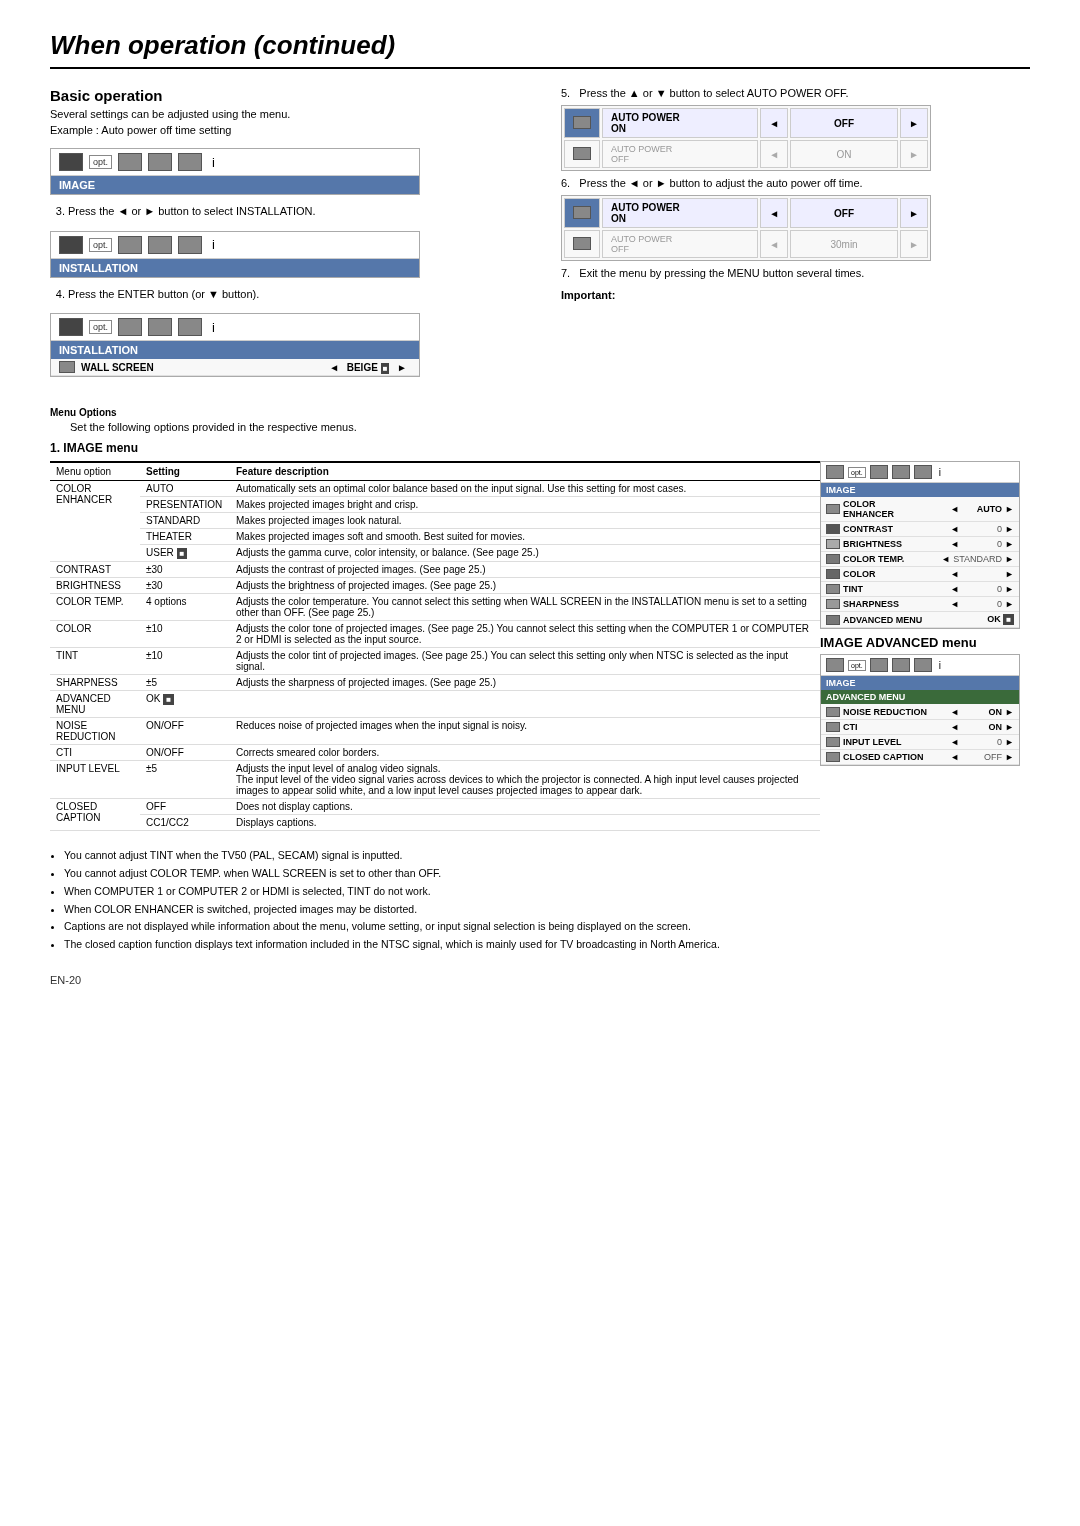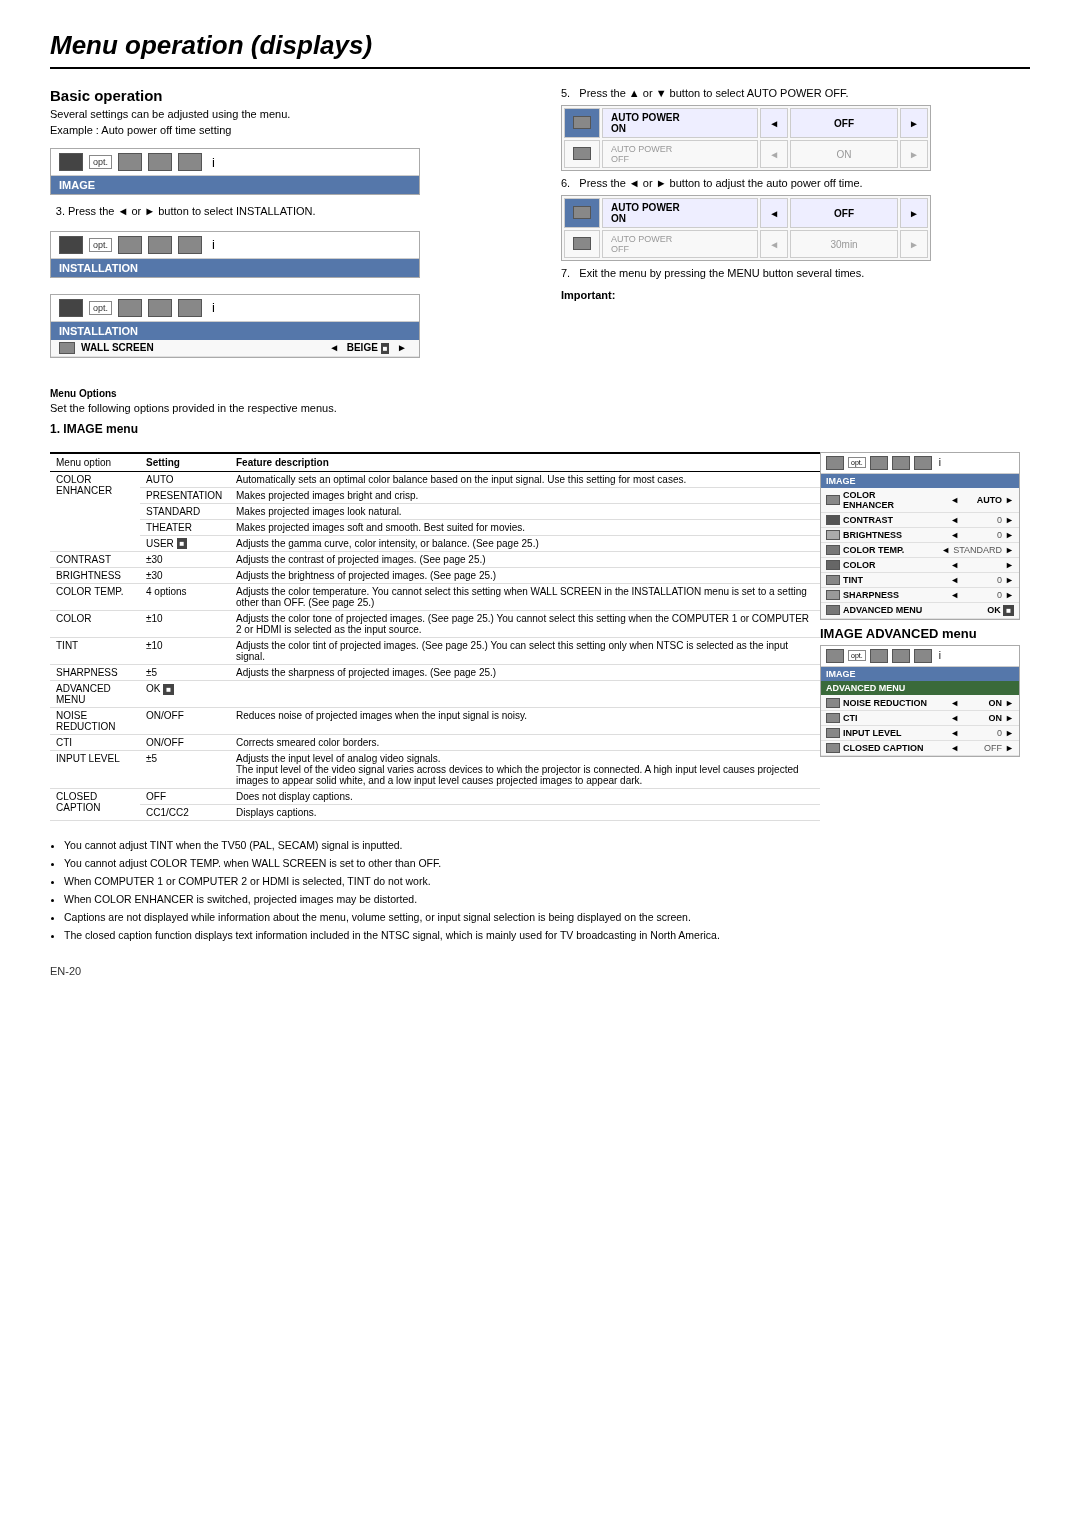--- a/index.html
+++ b/index.html
@@ -164,25 +164,26 @@
       margin-top: 22px;
     }
     .menu-options-section h2 {
       font-size: 10px;
       font-weight: bold;
       margin-bottom: 3px;
     }
     .menu-options-desc {
       font-size: 11px;
       margin-bottom: 8px;
+      margin-left: 20px;
     }
     .submenu-title {
       font-size: 12px;
       font-weight: bold;
-      margin-bottom: 16px;
+      margin-bottom: 6px;
     }
 
     
     .image-table {
       width: 100%;
       border-collapse: collapse;
       font-size: 10px;
     }
     .image-table th {
       border-top: 2px solid #000;
@@ -286,21 +287,21 @@
     .adv-menu-label {
       font-size: 13px;
       font-weight: bold;
       margin-top: 6px;
       margin-bottom: 4px;
     }
   </style>
 </head>
 <body>
 
-<h1 class="page-title">Menu operation (displays)</h1>
+<h1 class="page-title">When operation (continued)</h1>
 
 <div class="two-col">
 
   <div class="col-left">
     <h2 class="section-title">Basic operation</h2>
     <p class="section-desc">Several settings can be adjusted using the menu.</p>
     <p class="section-desc">Example : Auto power off time setting</p>
 
     
     <div class="menu-box">
@@ -325,20 +326,23 @@
         <div class="menu-icon selected"></div>
         <span class="menu-opt-text">opt.</span>
         <div class="menu-icon"></div>
         <div class="menu-icon"></div>
         <div class="menu-icon"></div>
         <span style="font-size:13px;margin-left:4px;">i</span>
       </div>
       <div class="menu-bar installation">INSTALLATION</div>
     </div>
 
+    <ol class="instructions" start="4">
+      <li>Press the ENTER button (or ▼ button).</li>
+    </ol>
 
     
     <div class="menu-box">
       <div class="menu-box-icons">
         <div class="menu-icon selected"></div>
         <span class="menu-opt-text">opt.</span>
         <div class="menu-icon"></div>
         <div class="menu-icon"></div>
         <div class="menu-icon"></div>
         <span style="font-size:13px;margin-left:4px;">i</span>

